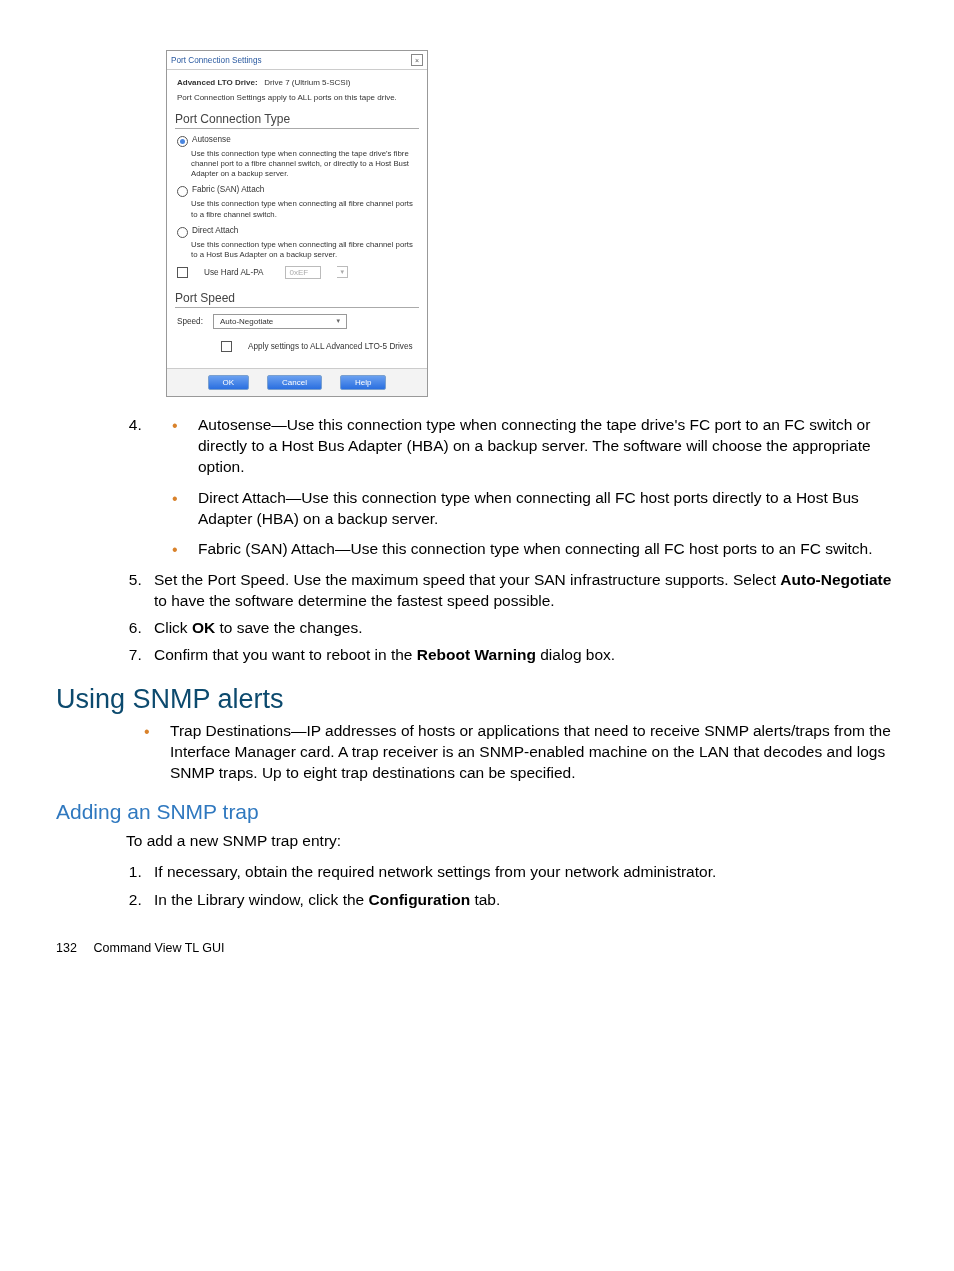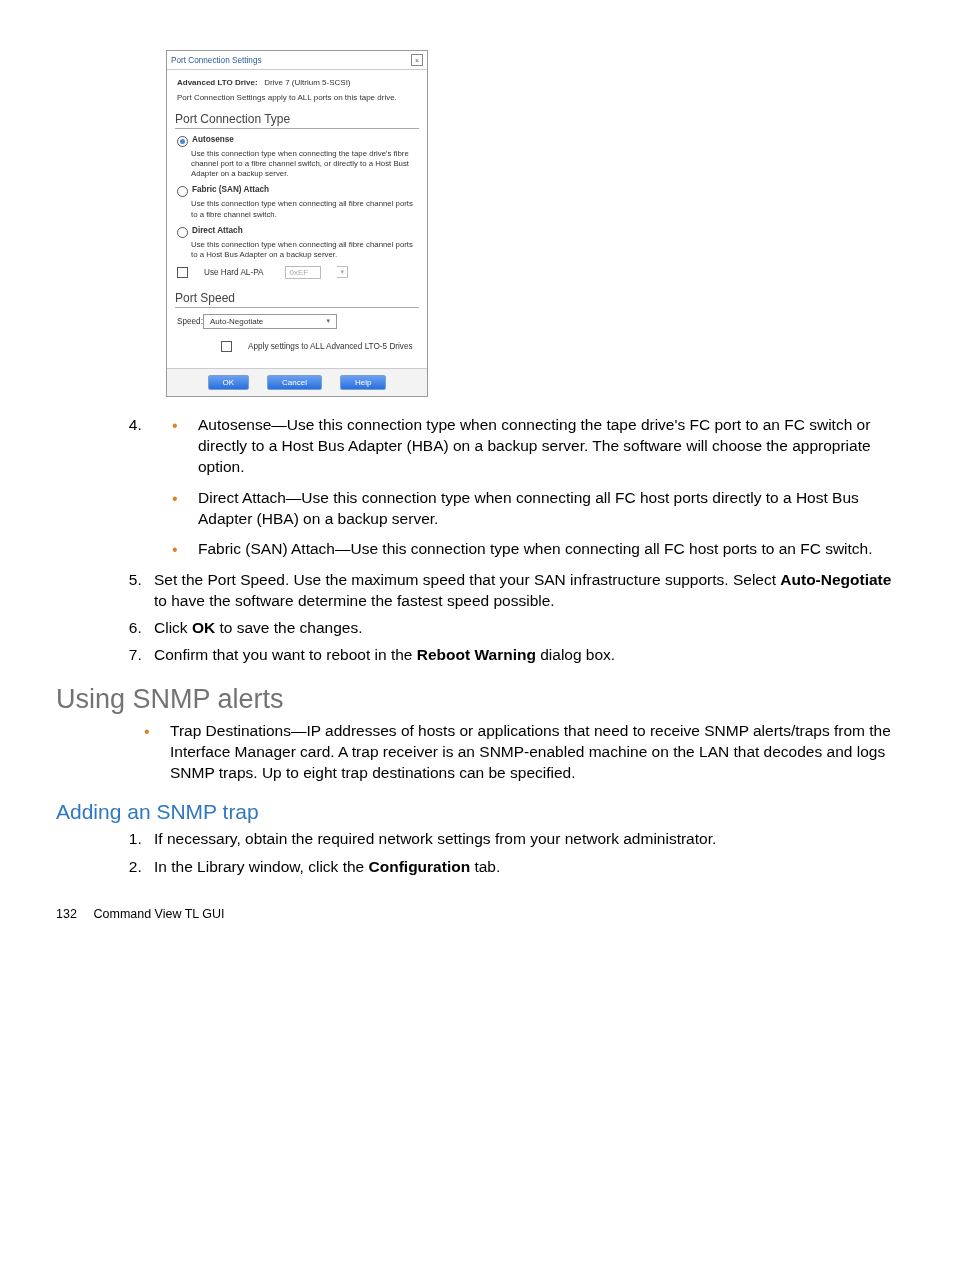--- a/index.html
+++ b/index.html
@@ -51,30 +51,30 @@
     padding: 2px 0;
     margin: 2px -2px 6px -2px;
   }
   .radio-row { display:flex; align-items:flex-start; gap:4px; margin-top:2px;}
   .radio {
     width:9px;height:9px;border:1px solid #555;border-radius:50%;
     flex-shrink:0; margin-top:1px;
     display:flex;align-items:center;justify-content:center;
   }
   .radio.selected::after{content:"";width:5px;height:5px;border-radius:50%;background:#4a86e0;}
-  .radio-label { font-weight:bold; }
+  .radio-label { font-weight:normal; }
   .radio-desc { font-size: 7.8px; margin: 2px 0 6px 14px; line-height:1.3; }
   .cb-row { display:flex; align-items:center; gap:16px; margin-top:6px;}
   .cb { width:9px;height:9px;border:1px solid #555;flex-shrink:0;}
   .alpa-field {
     margin-left:6px;border:1px solid #bbb;color:#aaa;
     padding:1px 3px;font-size:8px;width:28px;display:inline-block;
   }
   .alpa-dd{border:1px solid #bbb;border-left:none;padding:1px 3px;color:#aaa;font-size:7px;}
-  .speed-row { display:flex; align-items:center; margin:6px 0 12px 0;}
+  .speed-row { display:flex; align-items:center; gap:10px; margin:6px 0 12px 0;}
   .speed-dd {
     border:1px solid #999; padding:2px 6px; font-size:8px;
     width:120px; display:flex; justify-content:space-between; align-items:center;
   }
   .dlg-buttons {
     background:#f3f3f3;border-top:1px solid #ccc;
     padding:6px;display:flex;justify-content:center;gap:18px;
   }
   .dlg-btn {
     border:1px solid #7aa0cf;border-radius:2px;
@@ -83,21 +83,21 @@
   }
   
   ol.main-list { margin:0; padding-left: 90px; }
   ol.main-list > li { font-size: 15.5px; line-height:1.35; margin-bottom:6px; padding-left:8px;}
   ul.bullets { list-style:none; margin:6px 0 6px 18px; padding:0; }
   ul.bullets > li { position:relative; padding-left:26px; margin-bottom:10px; font-size:15.5px; line-height:1.35;}
   ul.bullets > li::before{
     content:"•"; color:#d9822b; position:absolute; left:0; top:0; font-size:16px;
   }
   h2.section {
-    color:#737373; font-weight:normal; font-size:27px;
+    color:#0c4a6e; font-weight:normal; font-size:27px;
     margin:18px 0 6px 0;
   }
   h3.subsection {
     color:#2f78bf; font-weight:normal; font-size:21px;
     margin:16px 0 4px 0;
   }
   .para { font-size:15.5px; line-height:1.38; margin:6px 0 10px 70px; }
   ol.steps { margin:0 0 0 90px; padding:0; }
   ol.steps > li { font-size:15.5px; line-height:1.4; margin-bottom:6px; padding-left:8px;}
   .footer { font-size:12.5px; margin-top:30px; }
@@ -191,20 +191,21 @@
       <span>Confirm that you want to reboot in the </span><b>Reboot Warning</b><span> dialog box.</span>
     </li>
   </ol>
 
   <h2 class="section">Using SNMP alerts</h2>
   <ul class="bullets" style="margin-left:88px;">
     <li>Trap Destinations—IP addresses of hosts or applications that need to receive SNMP alerts/traps from the Interface Manager card. A trap receiver is an SNMP-enabled machine on the LAN that decodes and logs SNMP traps. Up to eight trap destinations can be specified.</li>
   </ul>
 
   <h3 class="subsection">Adding an SNMP trap</h3>
+  <div class="para">To add a new SNMP trap entry:</div>
   <ol class="steps">
     <li>If necessary, obtain the required network settings from your network administrator.</li>
     <li>
       <span>In the Library window, click the </span><b>Configuration</b><span> tab.</span>
     </li>
   </ol>
 
   <div class="footer">
     <span class="pn">132</span>
     <span>Command View TL GUI</span>

